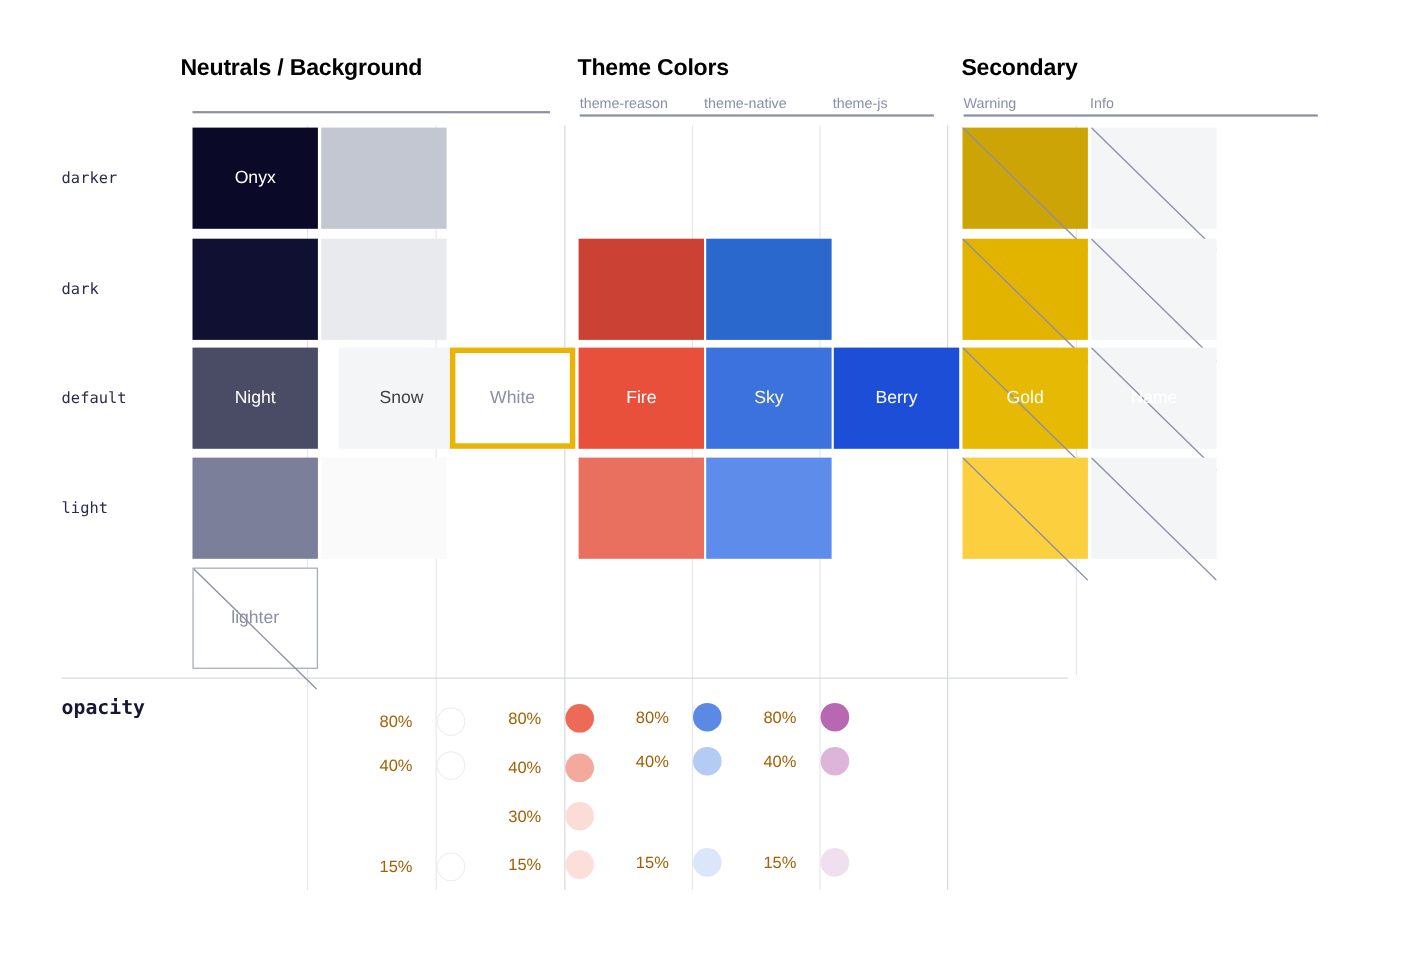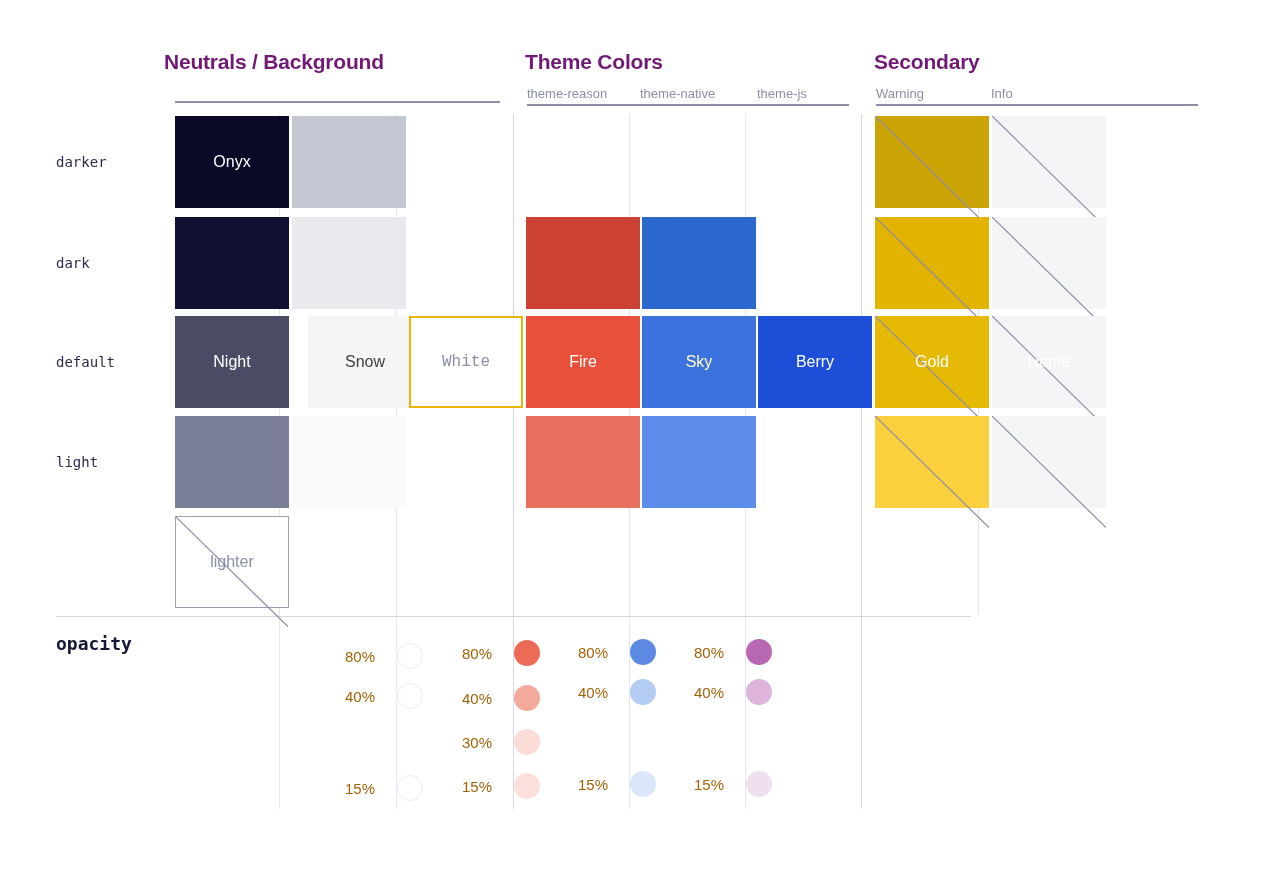--- a/index.html
+++ b/index.html
@@ -10,21 +10,21 @@
     font-family: "Liberation Sans", sans-serif;
     overflow: hidden;
   }
   #stage { position: relative; width: 1280px; height: 872px; }
 
   
   .group-title {
     position: absolute;
     font-size: 21px;
     font-weight: 700;
-    color: #701a75;
+    color: #000000;
     letter-spacing: -0.2px;
     white-space: nowrap;
   }
   .sub-label {
     position: absolute;
     font-size: 13px;
     font-weight: 400;
     color: #8b8fa6;
     white-space: nowrap;
   }
@@ -70,21 +70,21 @@
   .swatch {
     position: absolute;
     width: 114px;
     height: 92px;
     display: flex;
     align-items: center;
     justify-content: center;
     font-size: 16px;
     line-height: 1;
   }
-  .swatch.bordered { border: 2px solid #eab308; font-family: Liberation Mono, monospace; }
+  .swatch.bordered { border: 5px solid #eab308; }
   .swatch.placeholder {
     border: 1px solid #9a9fb5;
     background: #ffffff;
   }
   .swatch .strike {
     position: absolute;
     inset: 0;
     pointer-events: none;
   }
   .swatch .sw-text { position: relative; z-index: 2; }

